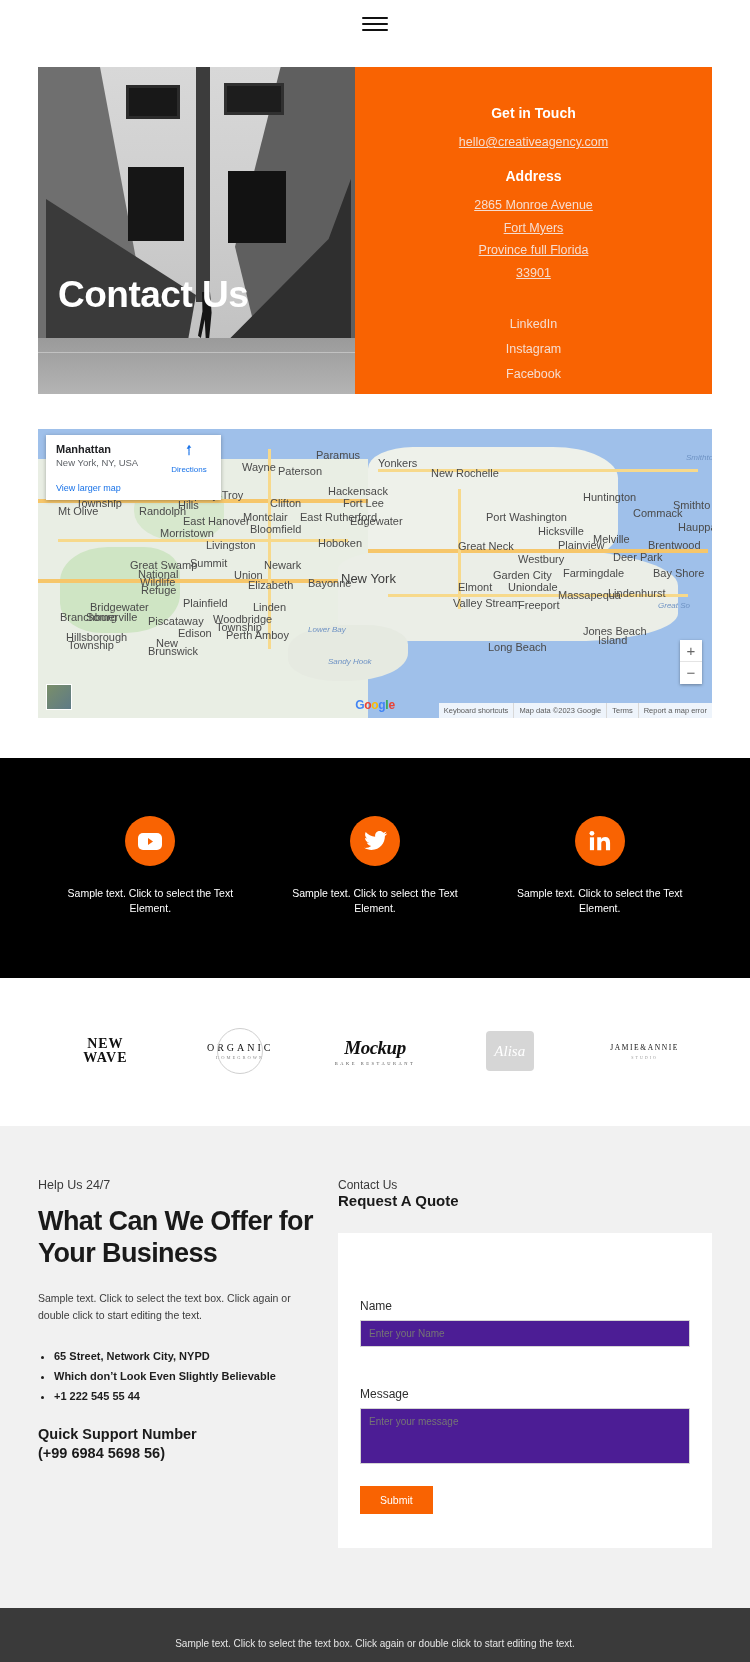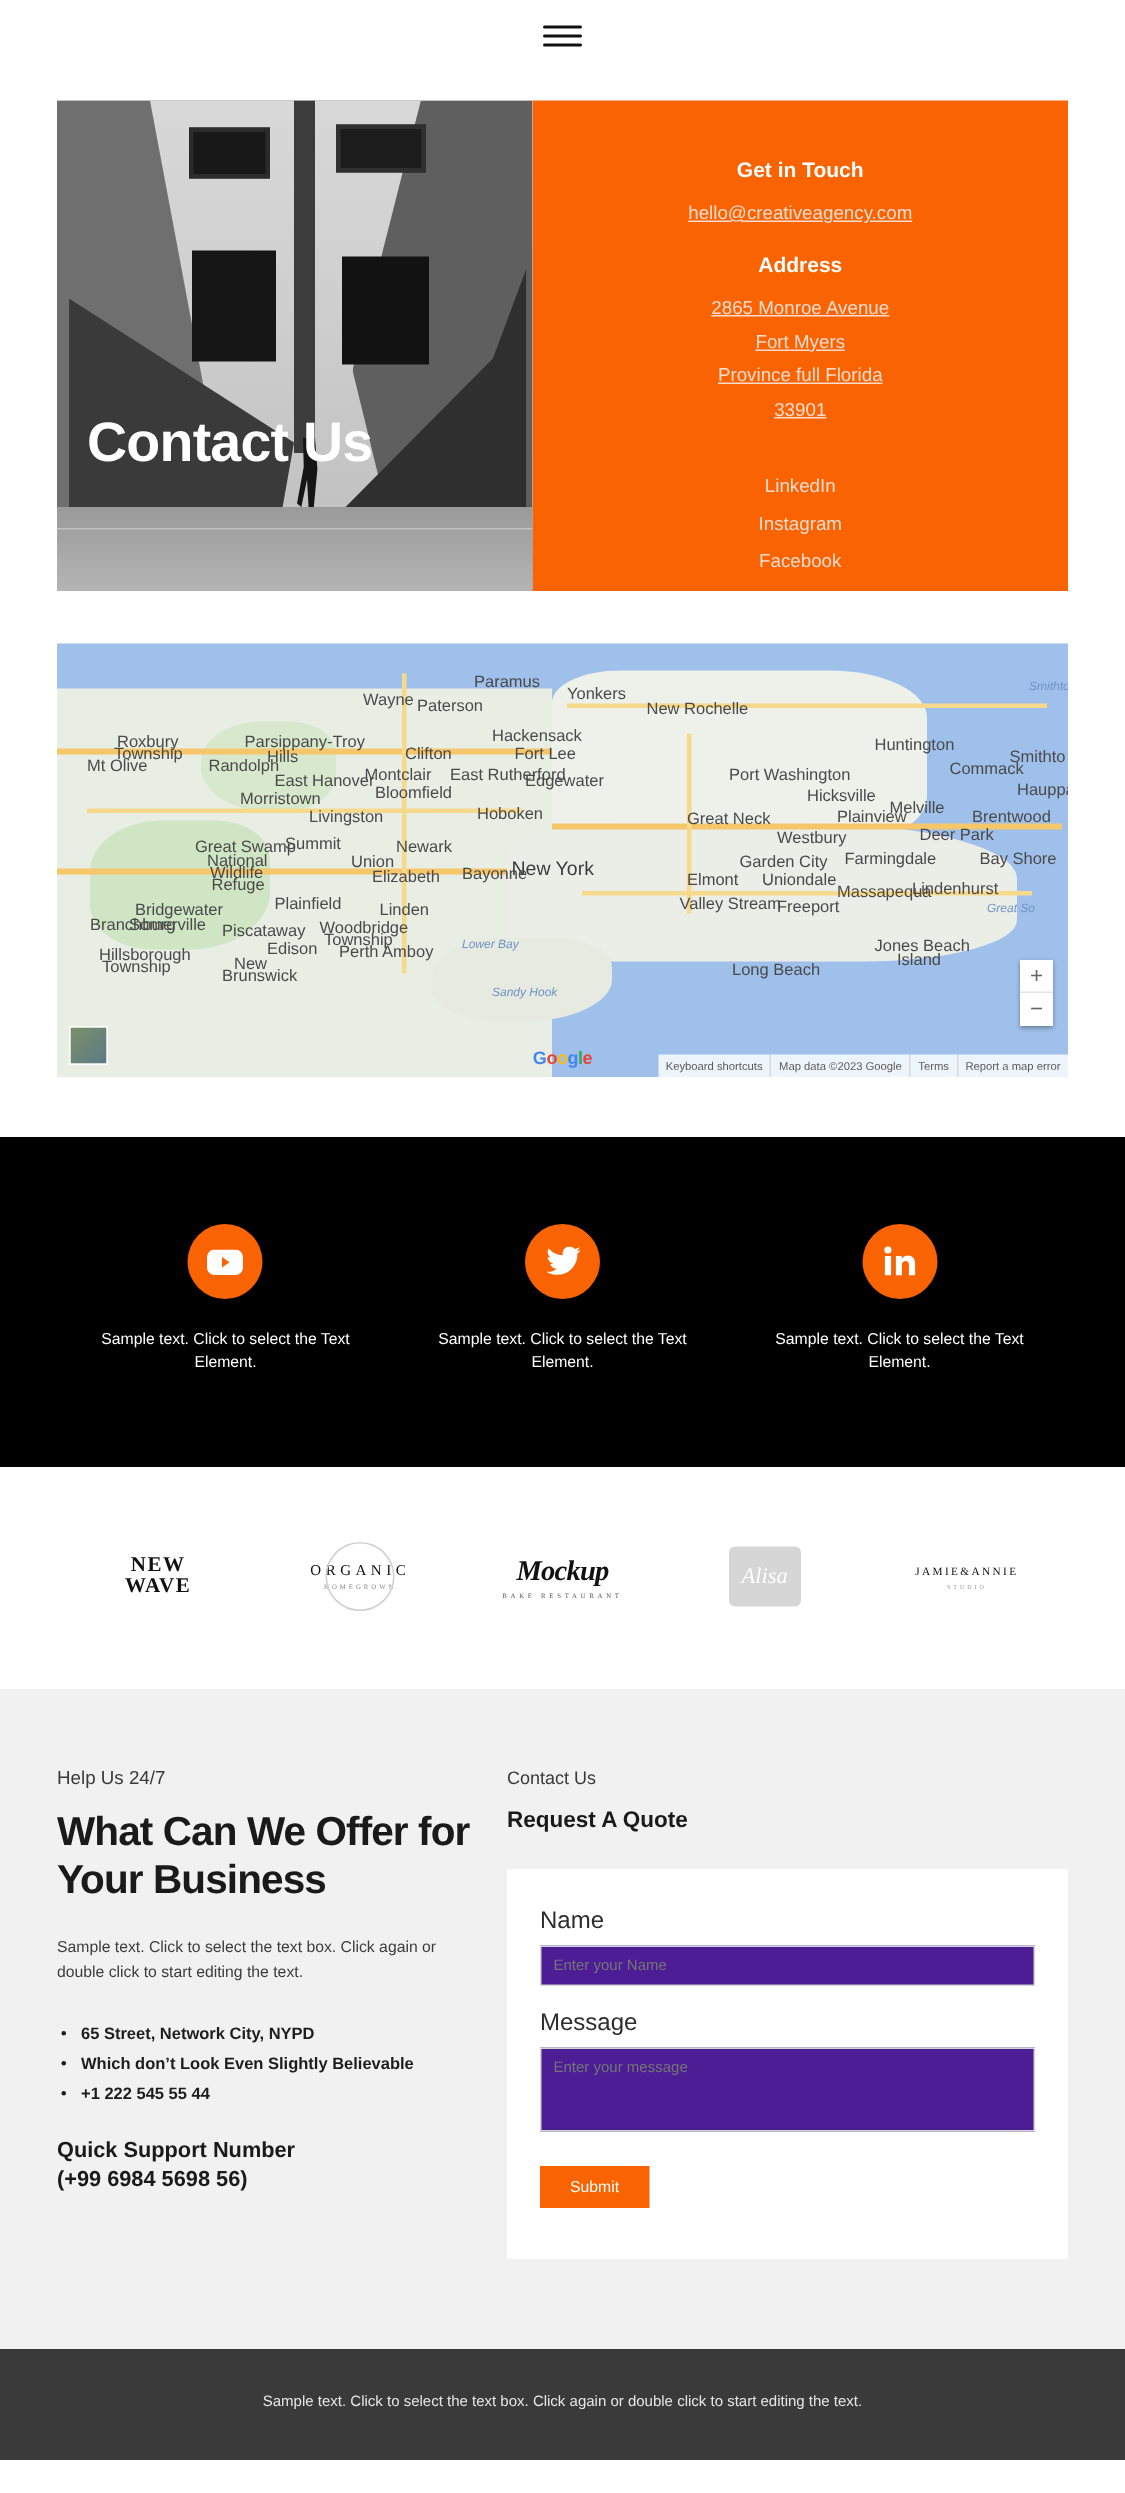--- a/index.html
+++ b/index.html
@@ -185,23 +185,23 @@
   .offer-kicker { font-size: 12.5px; color:#3a3a3a; }
   .offer-h { font-size: 27px; font-weight: 700; line-height: 1.18; margin-top: 14px;
     letter-spacing:-.6px; }
   .offer-p { font-size: 10.5px; color:#3c3c3c; line-height:1.6; margin-top: 20px; }
   .offer-list { margin-top: 22px; padding-left: 16px; }
   .offer-list li { font-size: 11px; font-weight:700; color:#1d1d1d; line-height: 1.85; }
   .offer-support { margin-top: 18px; font-size: 14.5px; font-weight:700; line-height:1.35; }
 
   .offer-right { flex:1; }
   .form-kicker { font-size: 12px; color:#3a3a3a; }
-  .form-h { font-size: 15px; font-weight:700; margin-top: 13px; }
+  .form-h { font-size: 15px; font-weight:700; margin-top: 0; }
   .form-card { background:#ffffff; margin-top: 24px; padding: 26px 22px 34px 22px; }
-  .f-label { font-size: 16px; color:#2d2d2d; }
+  .f-label { font-size: 12px; color:#2d2d2d;margin-top:40px; }
   .f-input, .f-textarea {
     width:100%; margin-top:7px; border:1px solid #d5d5d5; background:#4c1d95;
     font-family:"Liberation Sans",sans-serif; font-size:10px; color:#8a8a8a;
     padding: 7px 8px; outline:none;
   }
   .f-textarea { height: 56px; resize:none; }
   .f-group2 { margin-top: 16px; }
   .f-submit { margin-top: 18px; background:#f96302; color:#fff; border:none;
     font-family:"Liberation Sans",sans-serif; font-size:10.5px;
     padding: 8px 20px; cursor:pointer; }
@@ -352,20 +352,34 @@
         <div class="city-label" style="left: 118px; top: 208px;">New</div>
         <div class="city-label" style="left: 110px; top: 216px;">Brunswick</div>
       </div>
     <div id="map-water-labels">
         <div class="water-label" style="left: 270px; top: 196px;">Lower Bay</div>
         <div class="water-label" style="left: 290px; top: 228px;">Sandy Hook</div>
         <div class="water-label" style="left: 620px; top: 172px;">Great So</div>
         <div class="water-label" style="left: 648px; top: 24px;">Smithtow</div>
       </div>
 
+    <div class="map-card">
+      <div class="mc-text">
+        <div class="mc-title">Manhattan</div>
+        <div class="mc-sub">New York, NY, USA</div>
+      </div>
+      <div class="mc-dir">
+        <svg width="14" height="14" viewBox="0 0 24 24">
+          <path d="M12 3 L16 8 H13 V15 H11 V10 H8 Z" fill="#1a73e8"></path>
+          <path d="M11 15 H13 V21 H11 Z" fill="#1a73e8"></path>
+        </svg>
+        <span>Directions</span>
+      </div>
+      <div class="mc-larger">View larger map</div>
+    </div>
 
     <div class="map-zoom">
       <div>+</div>
       <div>−</div>
     </div>
 
     <div class="map-thumb"></div>
 
     <div class="map-google">
       <i class="b">G</i><i class="r">o</i><i class="y">o</i><i class="b">g</i><i class="g">l</i><i class="r">e</i>

